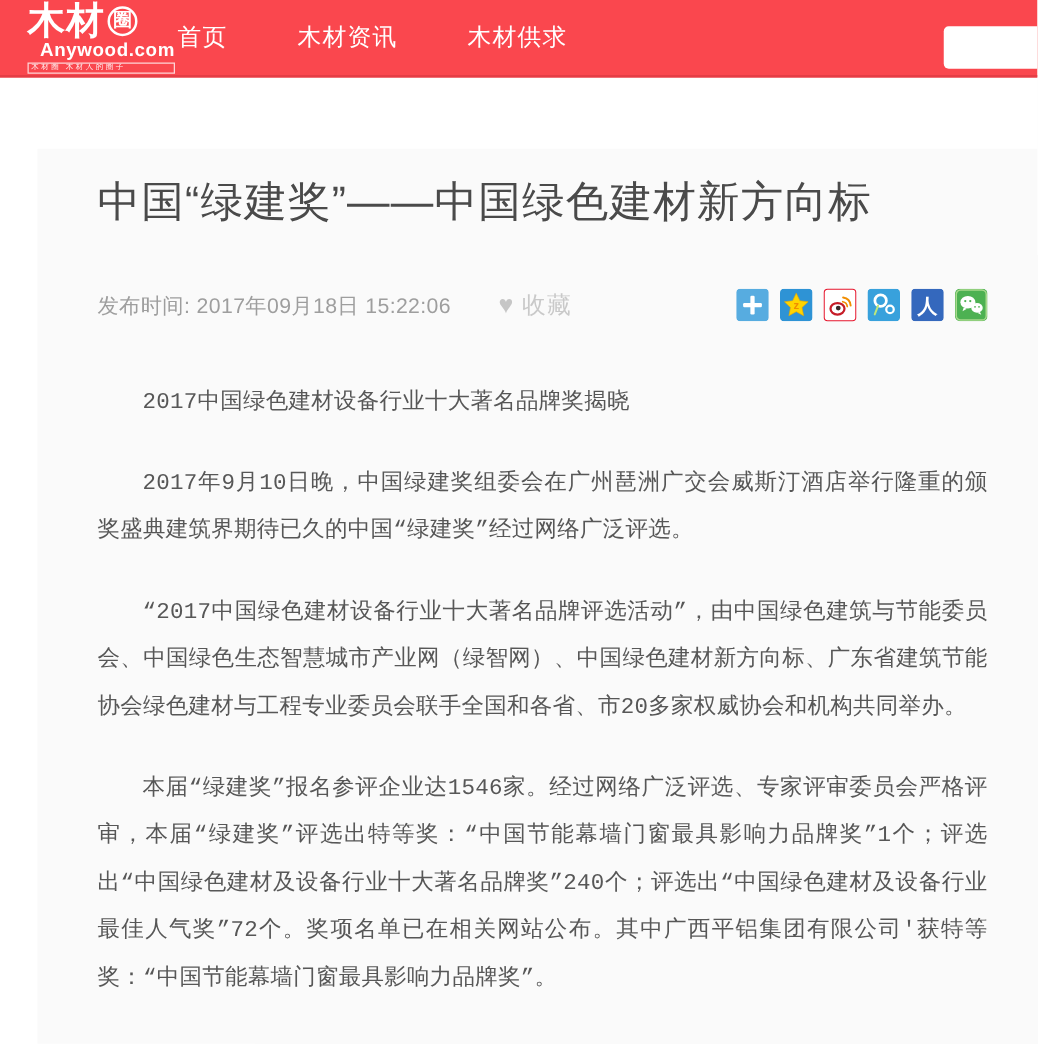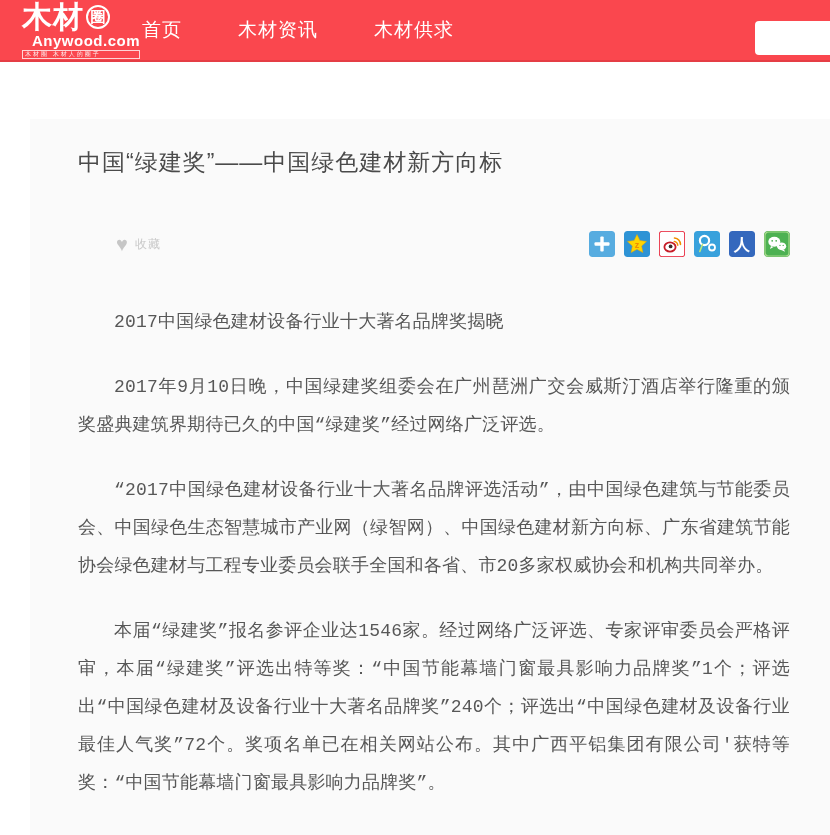--- a/index.html
+++ b/index.html
@@ -41,28 +41,28 @@
     padding: 0 8px; font-size: 14px; color: #555;
   }
   
   .content-card {
     margin: 57px 0 0 30px;
     width: 800px; min-height: 700px;
     background: #fafafa;
     padding: 24px 40px 80px 48px;
   }
   .article-title {
-    font-size: 23px; font-weight: 400; color: #4a4a4a; letter-spacing: 1px;
+    font-size: 34px; font-weight: 400; color: #4a4a4a; letter-spacing: 1px;
     line-height: 38px;
   }
   .meta-row { display: flex; align-items: center; margin-top: 50px; }
   .publish-time { font-size: 17px; color: #9e9e9e; letter-spacing: 0.3px; }
   .fav { display: flex; align-items: center; margin-left: 38px; cursor: pointer; }
   .heart-icon { font-size: 20px; color: #c6c6c6; line-height: 1; }
-  .fav-label { font-size: 12px; color: #c9c9c9; margin-left: 7px; letter-spacing: 1px; }
+  .fav-label { font-size: 19px; color: #c9c9c9; margin-left: 7px; letter-spacing: 1px; }
   .share-bar { margin-left: auto; display: flex; gap: 9px; align-items: center; }
   .share-icon { width: 26px; height: 26px; border-radius: 3px; display: block; cursor: pointer; }
   .article-body { margin-top: 46px; font-family: Liberation Mono, monospace; }
   .article-body p {
     font-size: 18px; color: #575757; line-height: 38px;
     text-indent: 2em; margin-bottom: 27px; text-align: justify;
     letter-spacing: 0.2px;
   }
 </style>
 </head>
@@ -93,20 +93,21 @@
     </div>
   </nav>
 
   <input class="search-box" placeholder="" style="">
 </header>
 
 <main class="content-card">
   <h1 class="article-title">中国“绿建奖”——中国绿色建材新方向标</h1>
 
   <div class="meta-row">
+    <span class="publish-time">发布时间: 2017年09月18日 15:22:06</span>
 
     <span class="fav">
       <span class="heart-icon">♥</span>
       <span class="fav-label">收藏</span>
     </span>
 
     <span class="share-bar">
 
       <svg class="share-icon" viewBox="0 0 26 26">
         <rect width="26" height="26" rx="3" fill="#57ace0"></rect>

